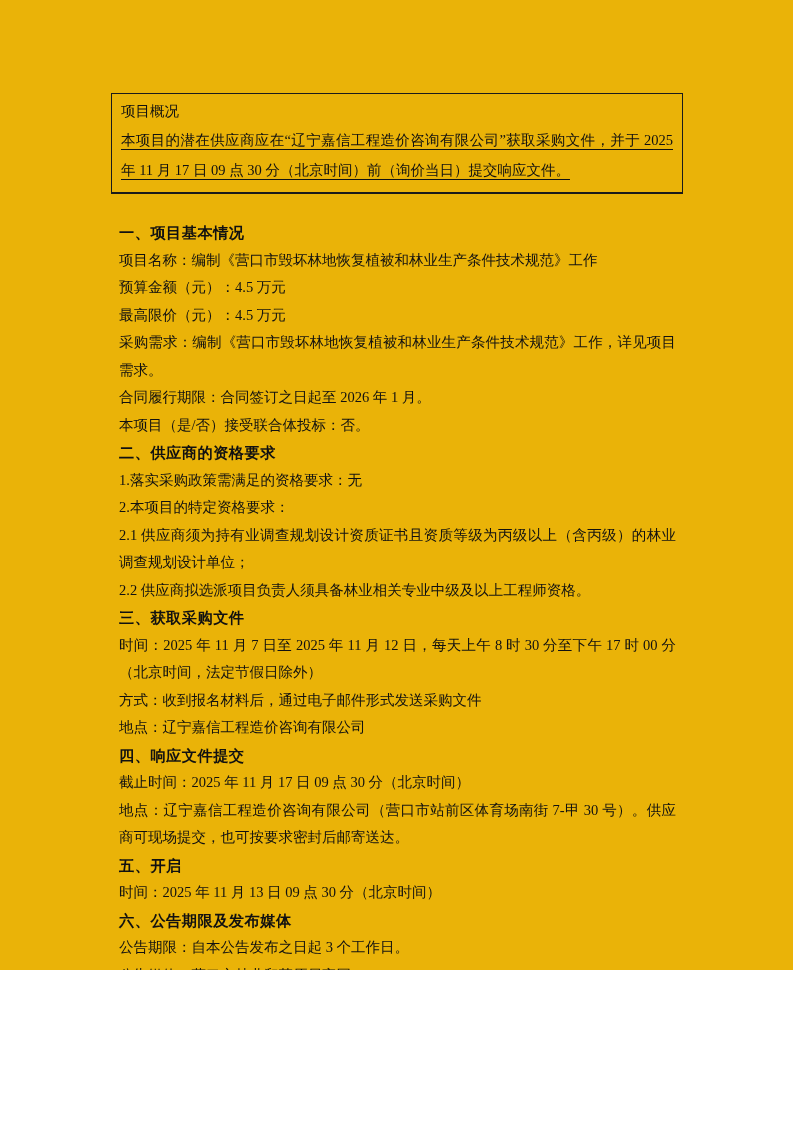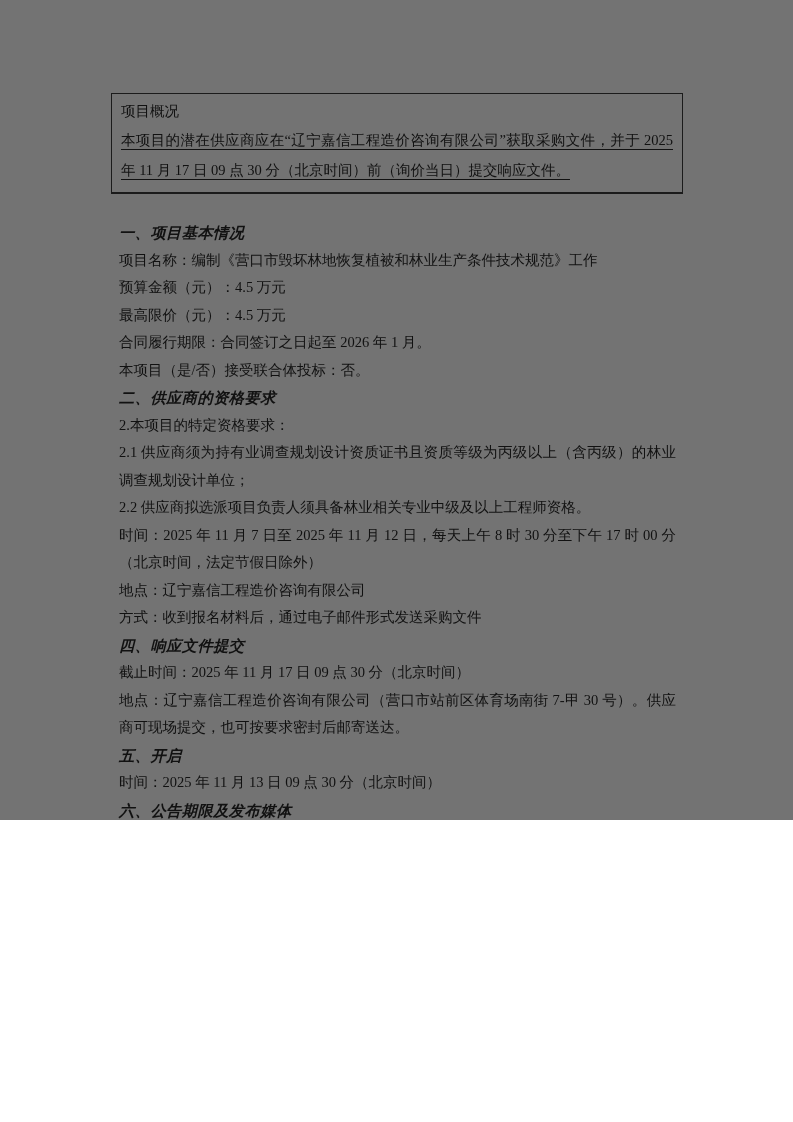--- a/index.html
+++ b/index.html
@@ -5,22 +5,22 @@
   * { box-sizing: border-box; }
   html, body { margin: 0; padding: 0; }
   body {
     width: 793px; height: 1122px;
     background: #ffffff;
     font-family: "Liberation Serif", "DejaVu Serif", serif;
     color: #111111;
   }
   .page {
     position: relative;
-    width: 793px; height: 820px;
-    background: #737373;
+    width: 793px; height: 970px;
+    background: #eab308;
     overflow: hidden;
   }
   .content {
     position: absolute;
     left: 119px; top: 93px;
     width: 557px;
   }
   .overview-box {
     margin-left: -8px;
     width: 572px;
@@ -41,21 +41,20 @@
     text-decoration-thickness: 1px;
     text-underline-offset: 4px;
   }
   .sections { margin-top: 25px; }
   .sec-heading {
     font-size: 15.2px;
     font-weight: bold;
     margin: 0;
     line-height: 27.5px;
     letter-spacing: 0.5px;
-    font-style: italic;
   }
   .para {
     font-size: 14.5px;
     margin: 0;
     line-height: 27.5px;
     text-align: justify;
   }
 </style>
 </head>
 <body>
@@ -68,50 +67,54 @@
       <div class="box-body">本项目的潜在供应商应在“辽宁嘉信工程造价咨询有限公司”获取采购文件，并于 2025 年 11 月 17 日 09 点 30 分（北京时间）前（询价当日）提交响应文件。</div>
     </div>
 
     <div class="sections">
 
       <section>
         <h2 class="sec-heading">一、项目基本情况</h2>
         <p class="para">项目名称：编制《营口市毁坏林地恢复植被和林业生产条件技术规范》工作</p>
         <p class="para">预算金额（元）：4.5 万元</p>
         <p class="para">最高限价（元）：4.5 万元</p>
+        <p class="para">采购需求：编制《营口市毁坏林地恢复植被和林业生产条件技术规范》工作，详见项目需求。</p>
         <p class="para">合同履行期限：合同签订之日起至 2026 年 1 月。</p>
         <p class="para">本项目（是/否）接受联合体投标：否。</p>
       </section>
 
       <section>
         <h2 class="sec-heading">二、供应商的资格要求</h2>
+        <p class="para">1.落实采购政策需满足的资格要求：无</p>
         <p class="para">2.本项目的特定资格要求：</p>
         <p class="para">2.1 供应商须为持有业调查规划设计资质证书且资质等级为丙级以上（含丙级）的林业调查规划设计单位；</p>
         <p class="para">2.2 供应商拟选派项目负责人须具备林业相关专业中级及以上工程师资格。</p>
       </section>
 
       <section>
+        <h2 class="sec-heading">三、获取采购文件</h2>
         <p class="para">时间：2025 年 11 月 7 日至 2025 年 11 月 12 日，每天上午 8 时 30 分至下午 17 时 00 分（北京时间，法定节假日除外）</p>
+        <p class="para">方式：收到报名材料后，通过电子邮件形式发送采购文件</p>
         <p class="para">地点：辽宁嘉信工程造价咨询有限公司</p>
-        <p class="para">方式：收到报名材料后，通过电子邮件形式发送采购文件</p>
       </section>
 
       <section>
         <h2 class="sec-heading">四、响应文件提交</h2>
         <p class="para">截止时间：2025 年 11 月 17 日 09 点 30 分（北京时间）</p>
         <p class="para">地点：辽宁嘉信工程造价咨询有限公司（营口市站前区体育场南街 7-甲 30 号）。供应商可现场提交，也可按要求密封后邮寄送达。</p>
       </section>
 
       <section>
         <h2 class="sec-heading">五、开启</h2>
         <p class="para">时间：2025 年 11 月 13 日 09 点 30 分（北京时间）</p>
       </section>
 
       <section>
         <h2 class="sec-heading">六、公告期限及发布媒体</h2>
+        <p class="para">公告期限：自本公告发布之日起 3 个工作日。</p>
         <p class="para">公告媒体：营口市林业和草原局官网</p>
       </section>
 
       <section>
         <h2 class="sec-heading">七、每天上午</h2>
       </section>
 
     </div>
   </div>
 </div>

